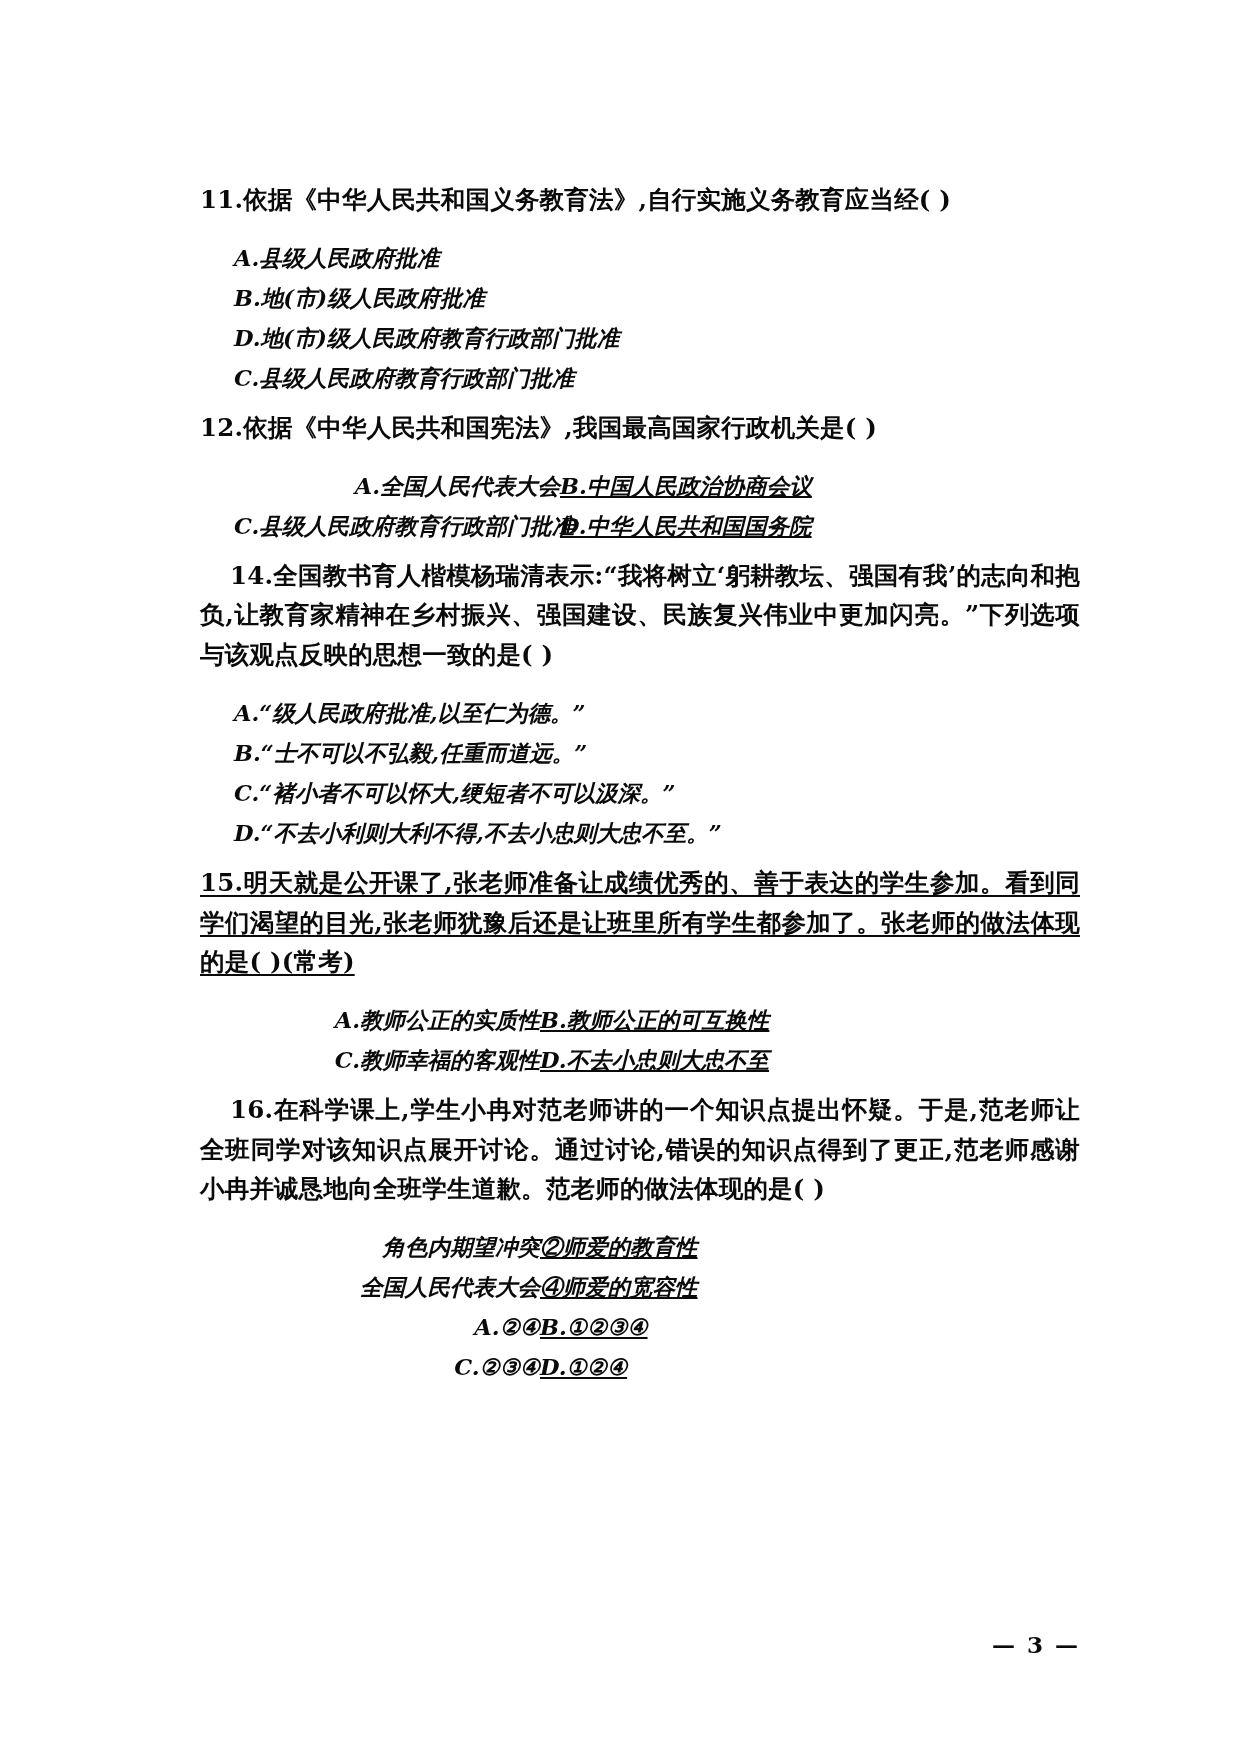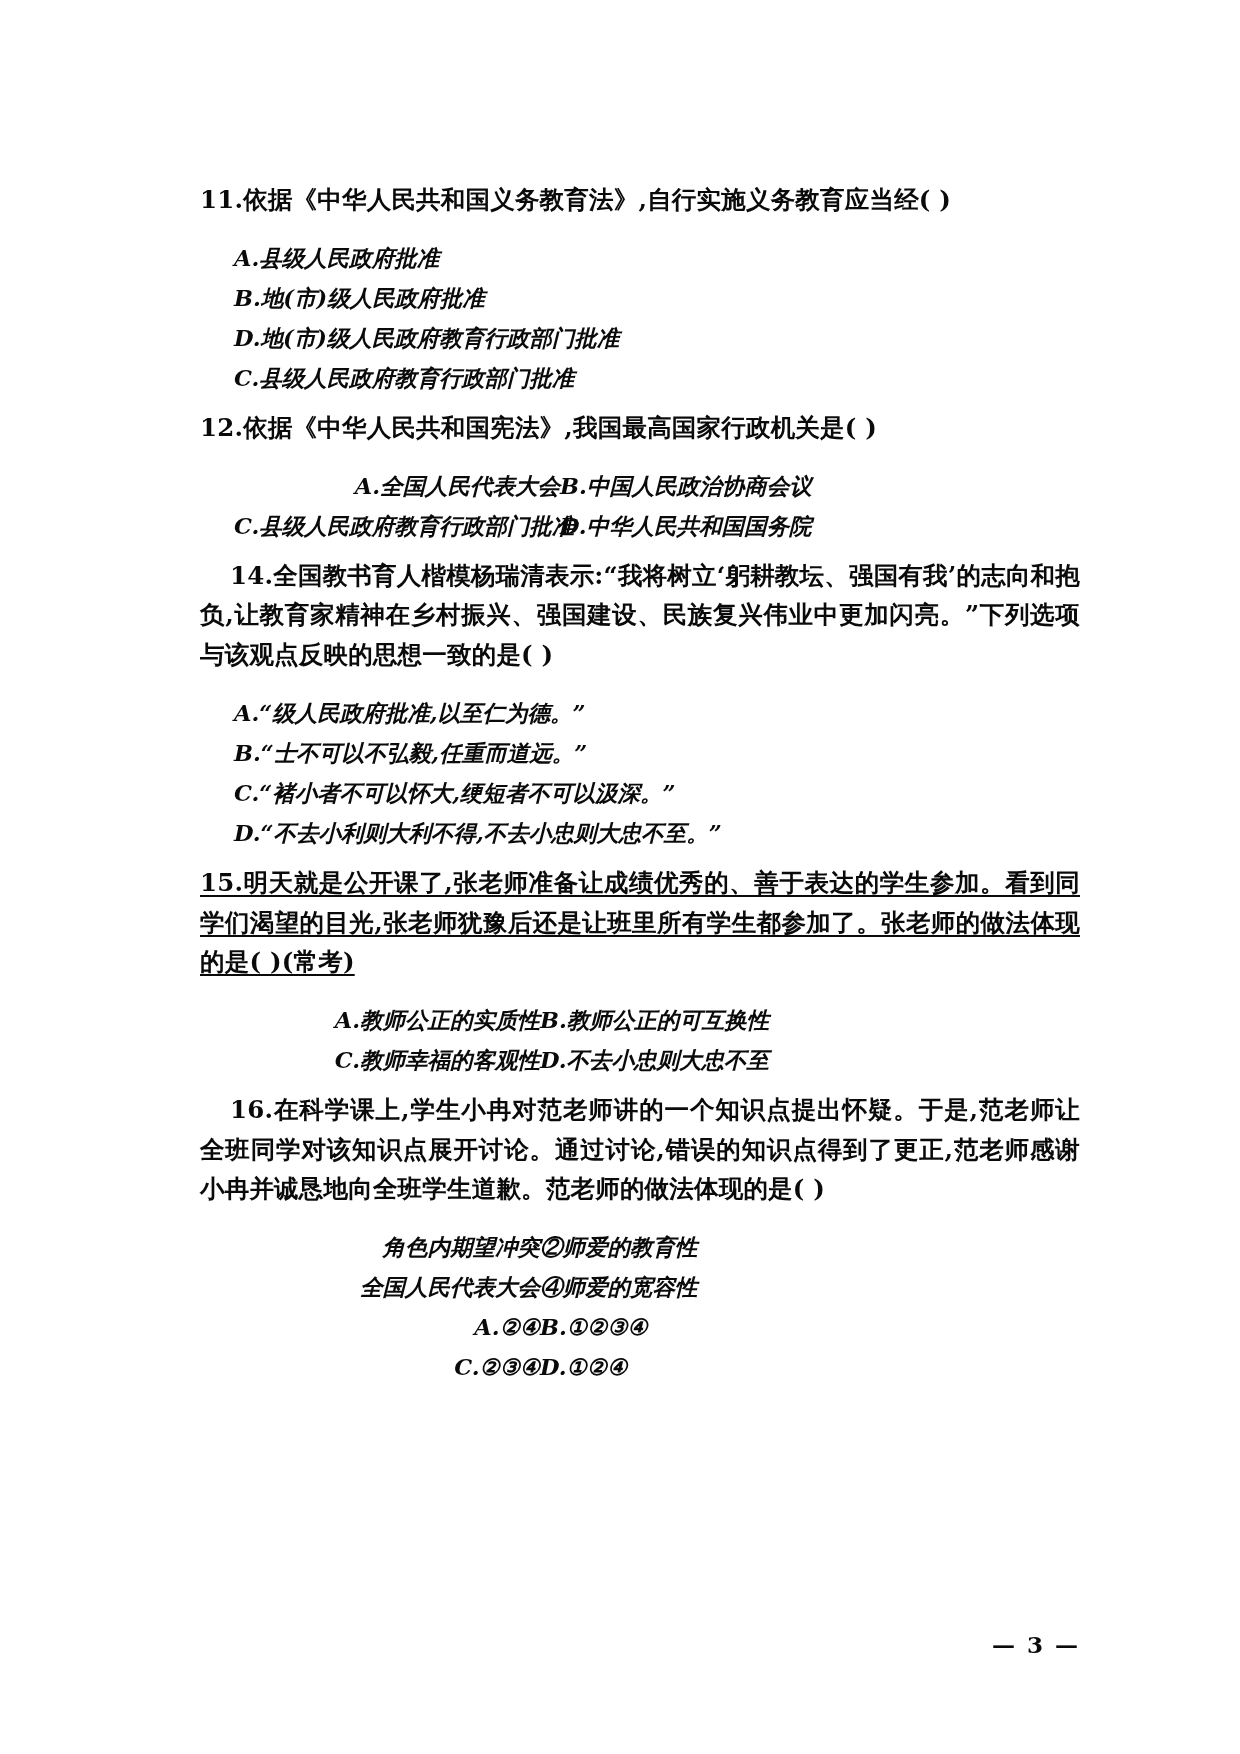--- a/index.html
+++ b/index.html
@@ -49,20 +49,21 @@
     font-family: "DejaVu Serif", "Liberation Serif", serif;
   }
   .opt-row .c1 {
     width: 360px;
     padding-left: 34px;
     box-sizing: border-box;
     white-space: nowrap;
   }
   .opt-row .c2 {
     white-space: nowrap;
+    text-decoration: underline;
   }
   .opt-row.single .c1 {
     width: auto;
   }
   .opt-row.wide .c1 {
     width: 350px;
   }
   .opt-row.narrow .c1 {
     width: 340px;
   }

